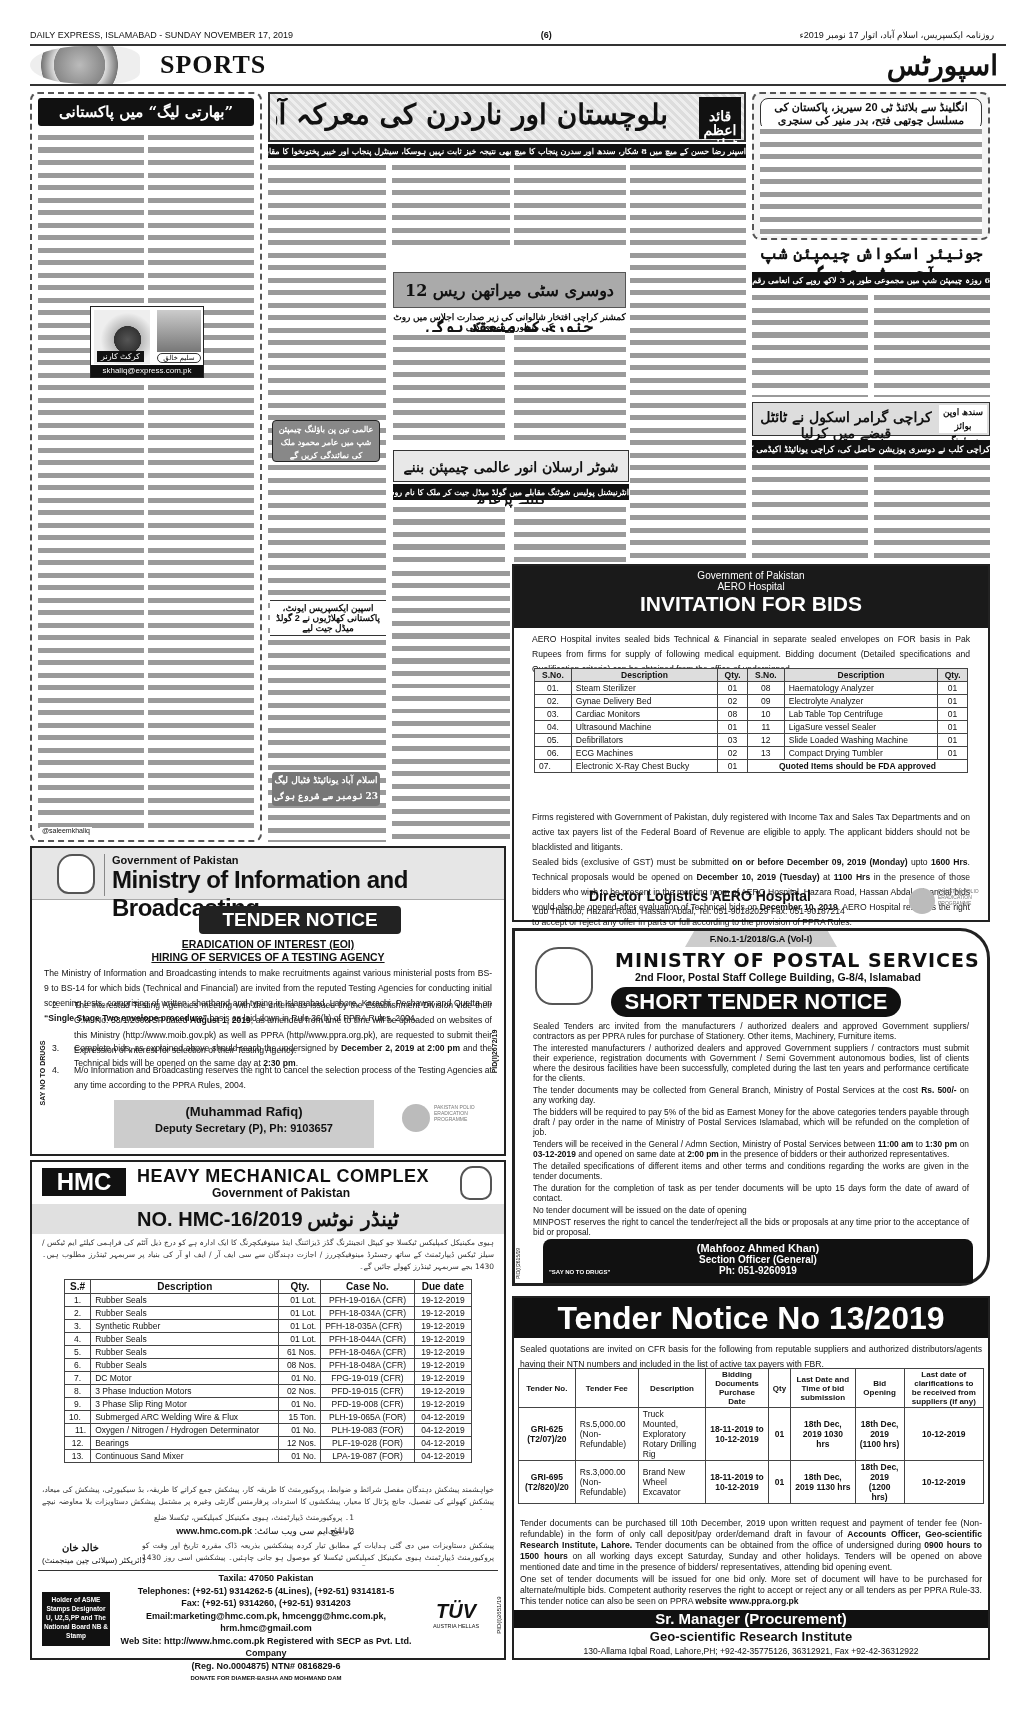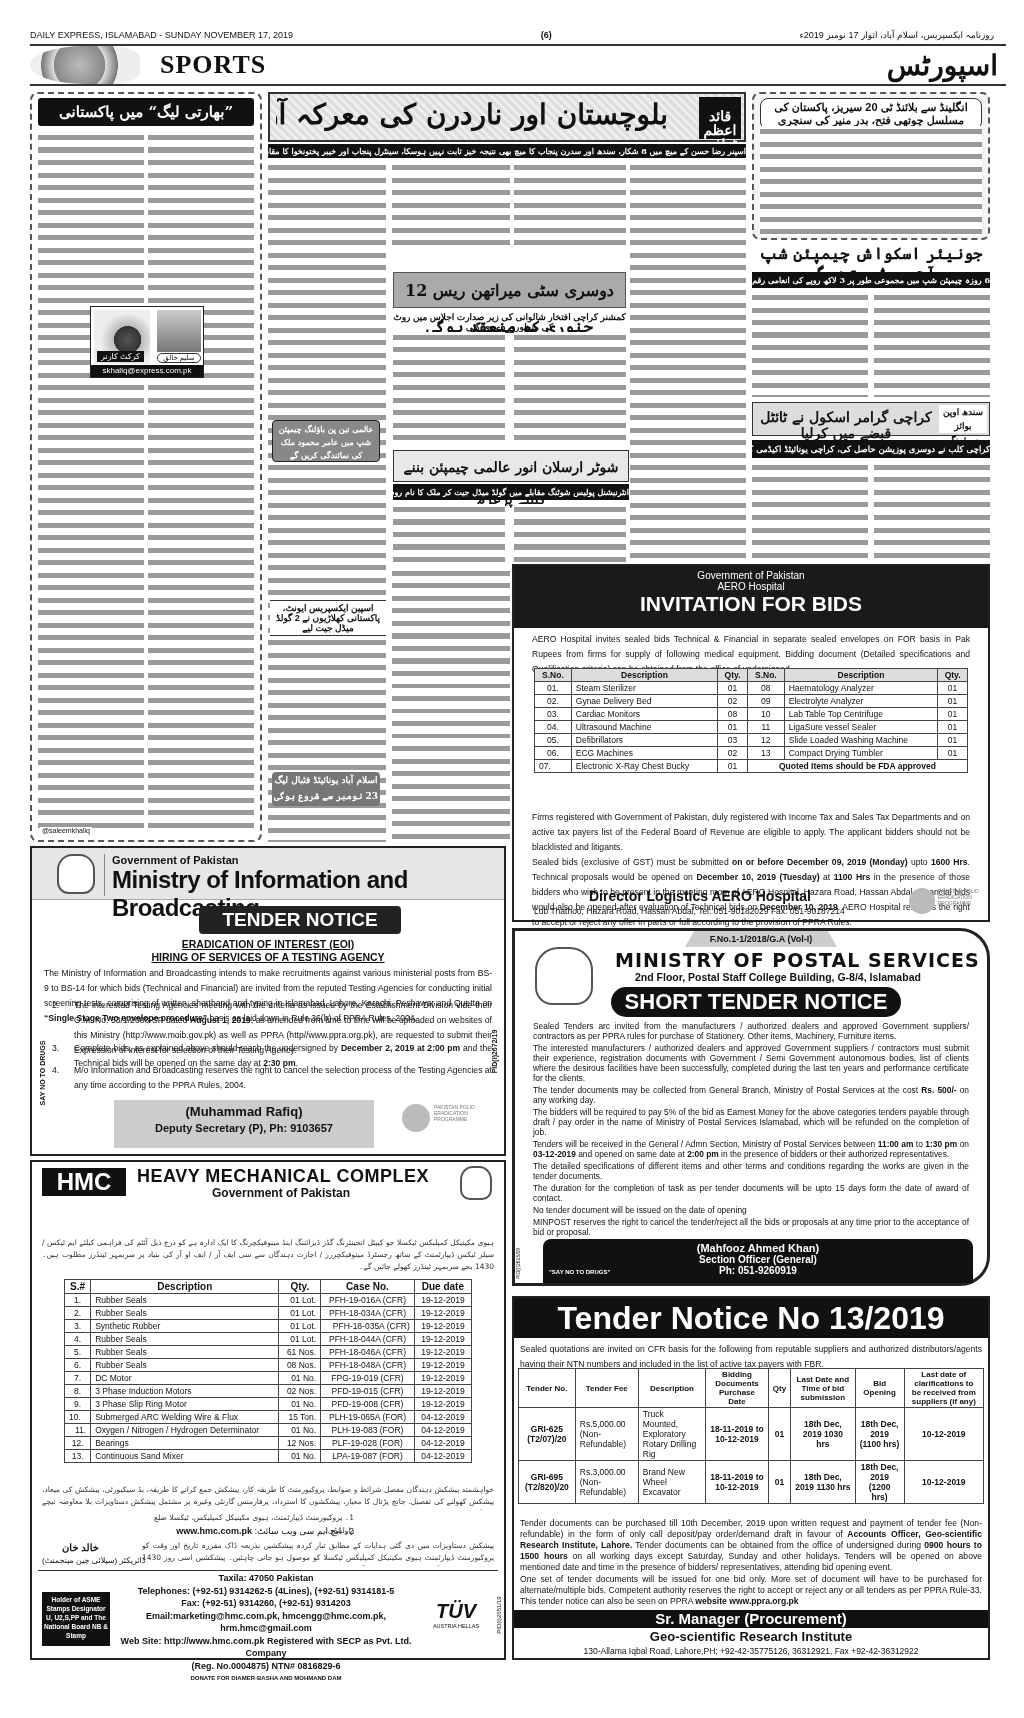--- a/index.html
+++ b/index.html
@@ -218,20 +218,24 @@
   <div class="abs" style="top:256px;left:402px;width:48px;font-size:5px;color:#777">PAKISTAN POLIO ERADICATION PROGRAMME</div>
   <div class="abs" style="top:220px;left:-28px;transform:rotate(-90deg);font-size:7px;font-weight:bold;width:80px;height:10px;text-align:center;transform-origin:center">SAY NO TO DRUGS</div>
   <div class="abs" style="top:200px;right:-30px;transform:rotate(-90deg);font-size:7px;font-weight:bold;width:80px;text-align:center">PID(I)2672/19</div>
 </div>
 
 <div class="abs ad" style="top:1160px;left:30px;width:476px;height:500px">
   <div class="abs" style="top:6px;left:10px;width:84px;height:28px;background:#111;color:#fff;font-size:24px;font-weight:bold;text-align:center;line-height:28px">HMC</div>
   <div class="abs" style="top:4px;left:105px;font-size:18px;font-weight:bold;letter-spacing:0.5px">HEAVY MECHANICAL COMPLEX</div>
   <div class="abs" style="top:24px;left:180px;font-size:12px;font-weight:bold">Government of Pakistan</div>
   <div class="abs" style="top:4px;right:12px;width:32px;height:34px;border:2px solid #555;border-radius:40% 40% 30% 30%"></div>
+  <div class="abs" style="top:42px;left:0;right:0;height:30px;background:#e0e0e0;text-align:center">
+    <span style="font-size:20px;font-weight:bold;line-height:30px">NO. HMC-16/2019</span>
+    <span style="font-size:20px;font-weight:bold;line-height:30px;font-family:'DejaVu Serif',serif">ٹینڈر نوٹس</span>
+  </div>
   <div class="abs urdu-col" style="top:75px;left:10px;right:10px;height:38px;font-size:7.5px;line-height:12px">ہیوی مکینیکل کمپلیکس ٹیکسلا جو کیپٹل انجینئرنگ گڈز ڈیزائننگ اینڈ مینوفیکچرنگ کا ایک ادارہ ہے کو درج ذیل آئٹم کی فراہمی کیلئے ایم ٹیکس / سیلز ٹیکس ڈیپارٹمنٹ کے ساتھ رجسٹرڈ مینوفیکچررز / اجازت دہندگان سے سی ایف آر / ایف او آر کی بنیاد پر سربمہر ٹینڈرز مطلوب ہیں۔ 1430 بجے سربمہر ٹینڈرز کھولے جائیں گے۔</div>
   <div class="abs" style="top:117px;left:32px;right:32px">
     <table>
       <thead>
           <tr id="hmc-head">
             <th style="font-size:10px">S.#</th>
             <th style="font-size:10px">Description</th>
             <th style="font-size:10px">Qty.</th>
             <th style="font-size:10px">Case No.</th>
             <th style="font-size:10px">Due date</th>
@@ -249,21 +253,21 @@
             <td style="text-align:center">2.</td>
             <td>Rubber Seals</td>
             <td style="text-align:right">01 Lot.</td>
             <td style="text-align:center">PFH-18-034A (CFR)</td>
             <td style="text-align:center">19-12-2019</td>
           </tr>
           <tr>
             <td style="text-align:center">3.</td>
             <td>Synthetic Rubber</td>
             <td style="text-align:right">01 Lot.</td>
-            <td style="text-align:right">PFH-18-035A (CFR)</td>
+            <td style="text-align:left">PFH-18-035A (CFR)</td>
             <td style="text-align:center">19-12-2019</td>
           </tr>
           <tr>
             <td style="text-align:center">4.</td>
             <td>Rubber Seals</td>
             <td style="text-align:right">01 Lot.</td>
             <td style="text-align:center">PFH-18-044A (CFR)</td>
             <td style="text-align:center">19-12-2019</td>
           </tr>
           <tr>

